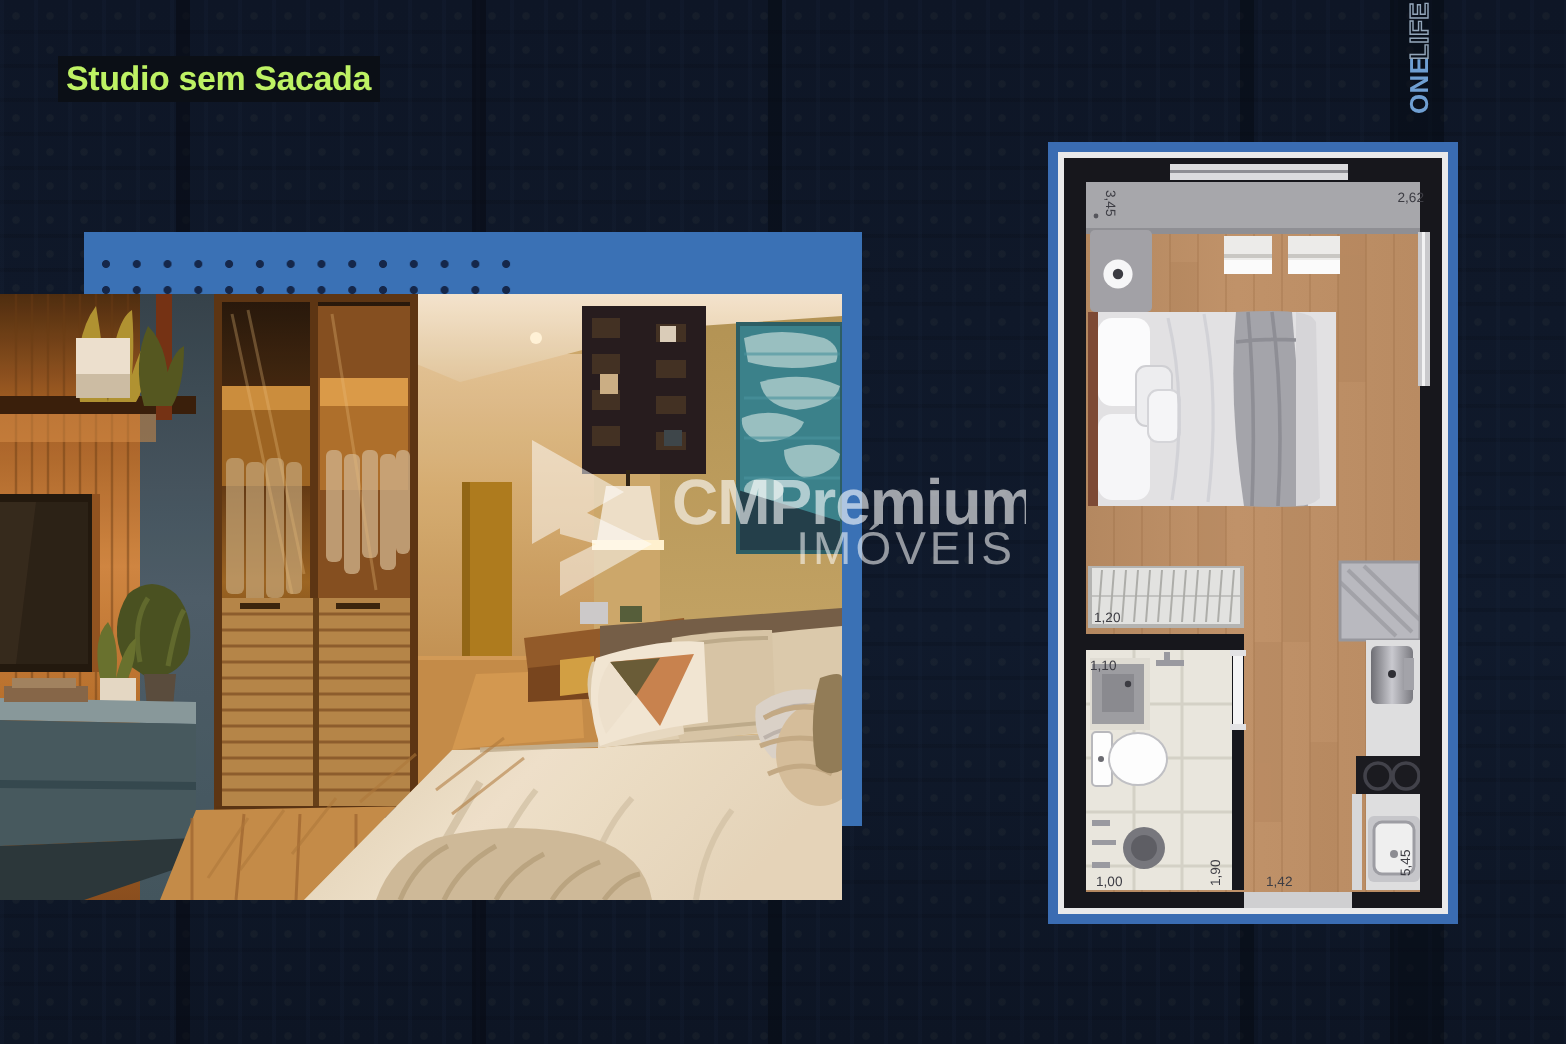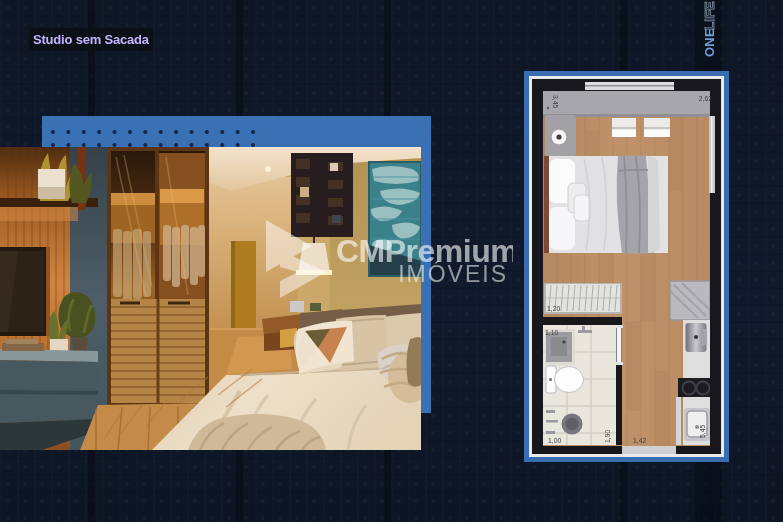--- a/index.html
+++ b/index.html
@@ -21,21 +21,21 @@
  <div class="abs" style="left:88px;top:0;width:7px;height:522px;background:rgba(5,8,16,0.5);"></div>
 
  <div class="abs" style="left:236px;top:0;width:7px;height:522px;background:rgba(5,8,16,0.5);"></div>
 
  <div class="abs" style="left:384px;top:0;width:7px;height:522px;background:rgba(5,8,16,0.45);"></div>
 
  <div class="abs" style="left:620px;top:0;width:7px;height:522px;background:rgba(5,8,16,0.45);"></div>
 
  <div class="abs" style="left:695px;top:0;width:27px;height:522px;background:rgba(5,8,16,0.45);"></div>
 
- <div class="abs" style="left:29px;top:28px;height:23px;background:#0b0f16;color:#c4b5fd;font-weight:bold;font-size:13px;line-height:23px;padding:0 4px;letter-spacing:-0.2px;white-space:nowrap;">Studio sem Sacada</div>
+ <div class="abs" style="left:29px;top:28px;height:23px;background:#0b0f16;color:#bef264;font-weight:bold;font-size:17px;line-height:23px;padding:0 4px;letter-spacing:-0.2px;white-space:nowrap;">Studio sem Sacada</div>
 
  <svg class="abs" style="left:696px;top:0;" width="30" height="62" viewBox="0 0 30 62">
    <g transform="translate(18,57) rotate(-90)" font-family="Liberation Sans,sans-serif" font-size="13" font-weight="bold">
      <text x="0" y="0" fill="#6f9fd2" letter-spacing="0.2">ONE</text>
      <text x="27" y="0" fill="none" stroke="#93a6ba" stroke-width="0.7" letter-spacing="0.2">LIFE</text>
    </g>
  </svg>
 
  <div class="abs" style="left:42px;top:116px;width:389px;height:297px;background:#3a71b5;"></div>
 

